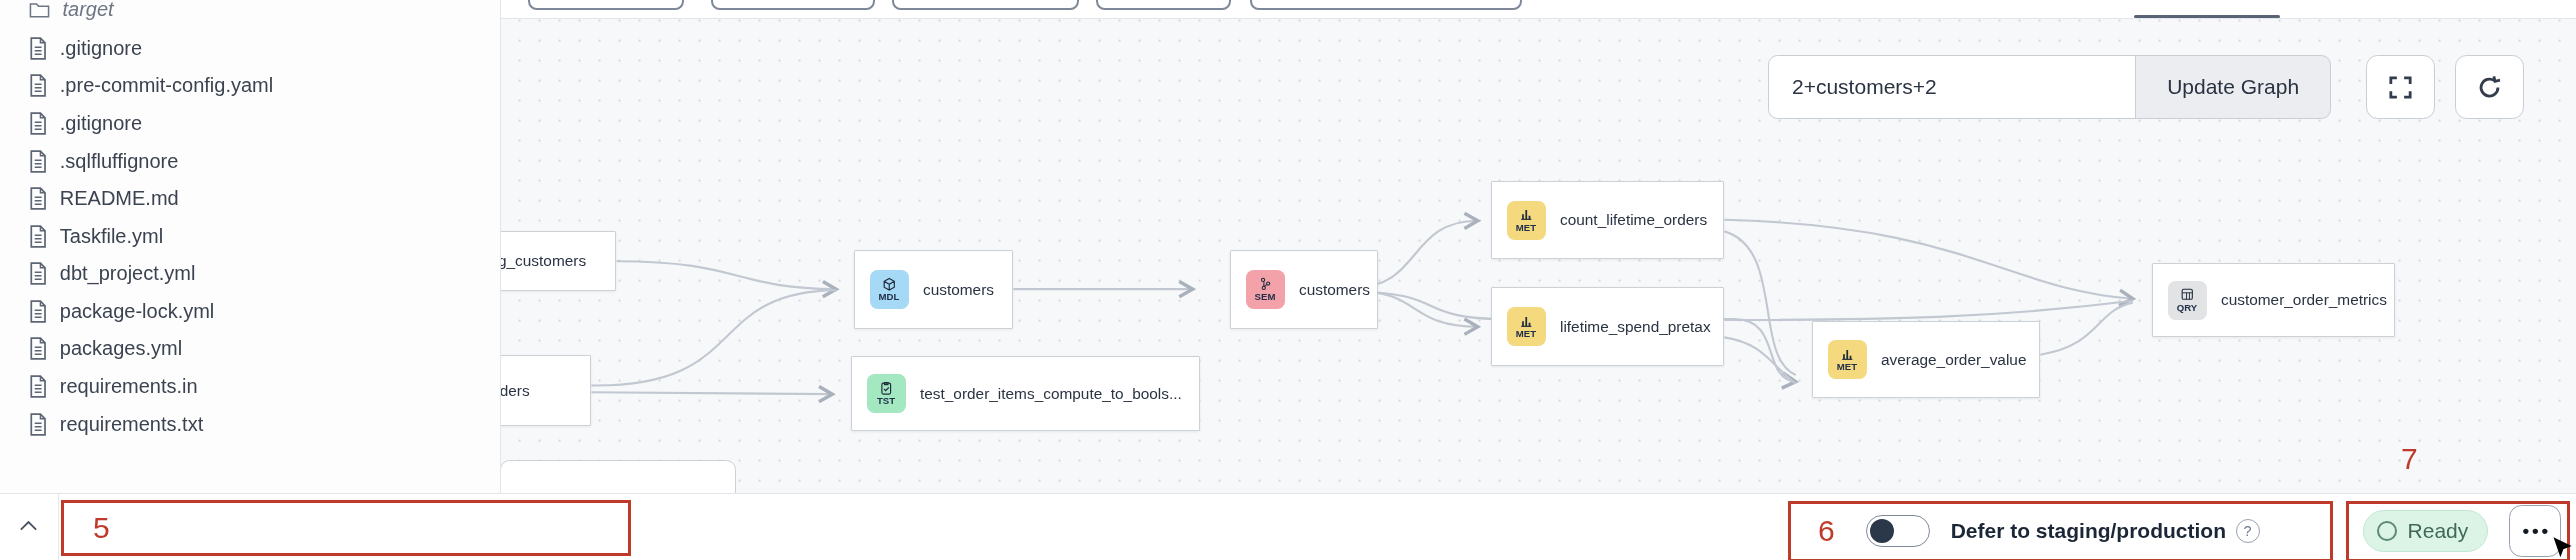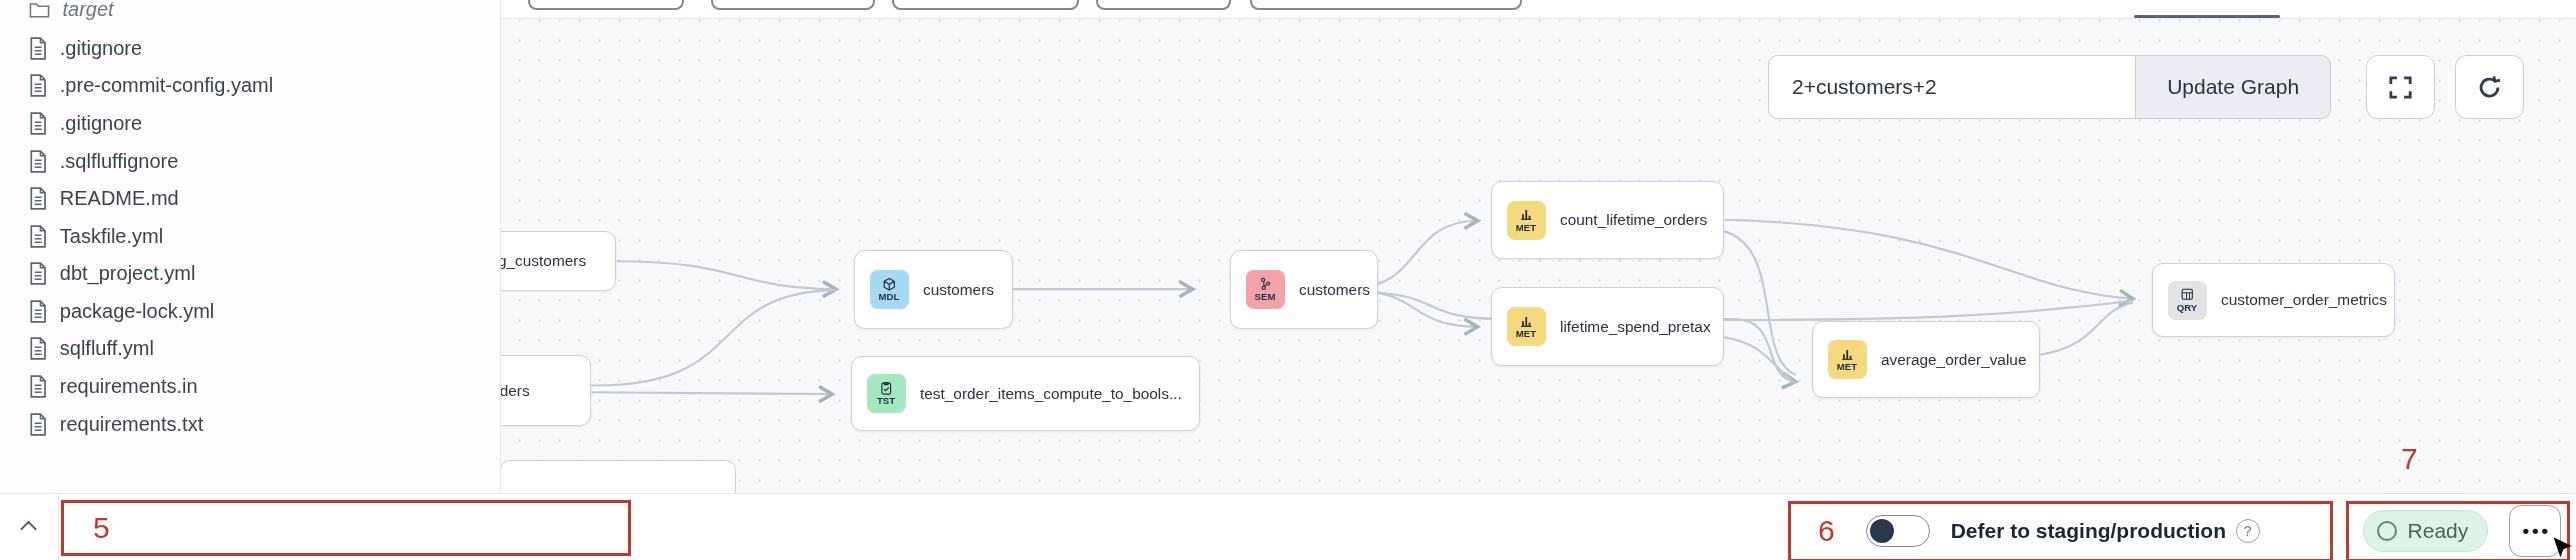--- a/index.html
+++ b/index.html
@@ -15,21 +15,21 @@
   .tabline { position:absolute; top:14.5px; height:3.9px; background:#5a6373; border-radius:1.9px; }
 
   
   .canvas { position:absolute; left:0; top:19px; width:2576px; height:474px;
     background-color:#f7f8f9;
     background-image:radial-gradient(circle,#d5d9de 1.4px,transparent 1.5px);
     background-size:20px 20px; background-position:9.6px 11.6px; z-index:1; }
   svg.edges { position:absolute; left:0; top:0; width:2576px; height:561px; z-index:2; pointer-events:none; }
 
   .node { position:absolute; display:flex; align-items:center; gap:14.5px; padding-left:14.5px;
-    background:#ffffff; border:1.4px solid #ccd1d8; border-radius:11px;
+    background:#ffffff; border:1.4px solid #ccd1d8; border-radius:1px;
     box-shadow:0 1px 2.9px rgba(20,30,50,.07); z-index:3; }
   .node .label { font-size:15.4px; color:#2a3342; white-space:nowrap; }
   .nicon { width:39px; height:39px; border-radius:7.7px; flex:0 0 39px;
     display:flex; flex-direction:column; align-items:center; justify-content:center; gap:1px; }
   .nicon .t { font-size:9.6px; font-weight:bold; color:#22304a; line-height:1; }
   .nicon svg { display:block; }
   .ic-mdl { background:#a6d9f6; } .ic-tst { background:#a4e8c2; }
   .ic-sem { background:#f2a2a8; } .ic-met { background:#f5d97e; }
   .ic-qry { background:#e2e3e5; }
   .node-cut { position:absolute; background:#ffffff; border:1.4px solid #ccd1d8;
@@ -313,21 +313,21 @@
           <path d="M2 1h8l4 4v14H2z" fill="none" stroke="#5d6674" stroke-width="1.5"></path>
           <path d="M10 1v4h4 M5 9h6 M5 12h6 M5 15h6" fill="none" stroke="#5d6674" stroke-width="1.3"></path>
         </svg>
       <span class="fname">package-lock.yml</span>
     </div>
     <div class="frow" style="top:329px;">
       <svg width="18.3" height="23" viewBox="0 0 16 20">
           <path d="M2 1h8l4 4v14H2z" fill="none" stroke="#5d6674" stroke-width="1.5"></path>
           <path d="M10 1v4h4 M5 9h6 M5 12h6 M5 15h6" fill="none" stroke="#5d6674" stroke-width="1.3"></path>
         </svg>
-      <span class="fname">sqlfluff.yml</span>
+      <span class="fname">packages.yml</span>
     </div>
     <div class="frow" style="top:367px;">
       <svg width="18.3" height="23" viewBox="0 0 16 20">
           <path d="M2 1h8l4 4v14H2z" fill="none" stroke="#5d6674" stroke-width="1.5"></path>
           <path d="M10 1v4h4 M5 9h6 M5 12h6 M5 15h6" fill="none" stroke="#5d6674" stroke-width="1.3"></path>
         </svg>
       <span class="fname">requirements.in</span>
     </div>
     <div class="frow" style="top:405px;">
       <svg width="18.3" height="23" viewBox="0 0 16 20">

